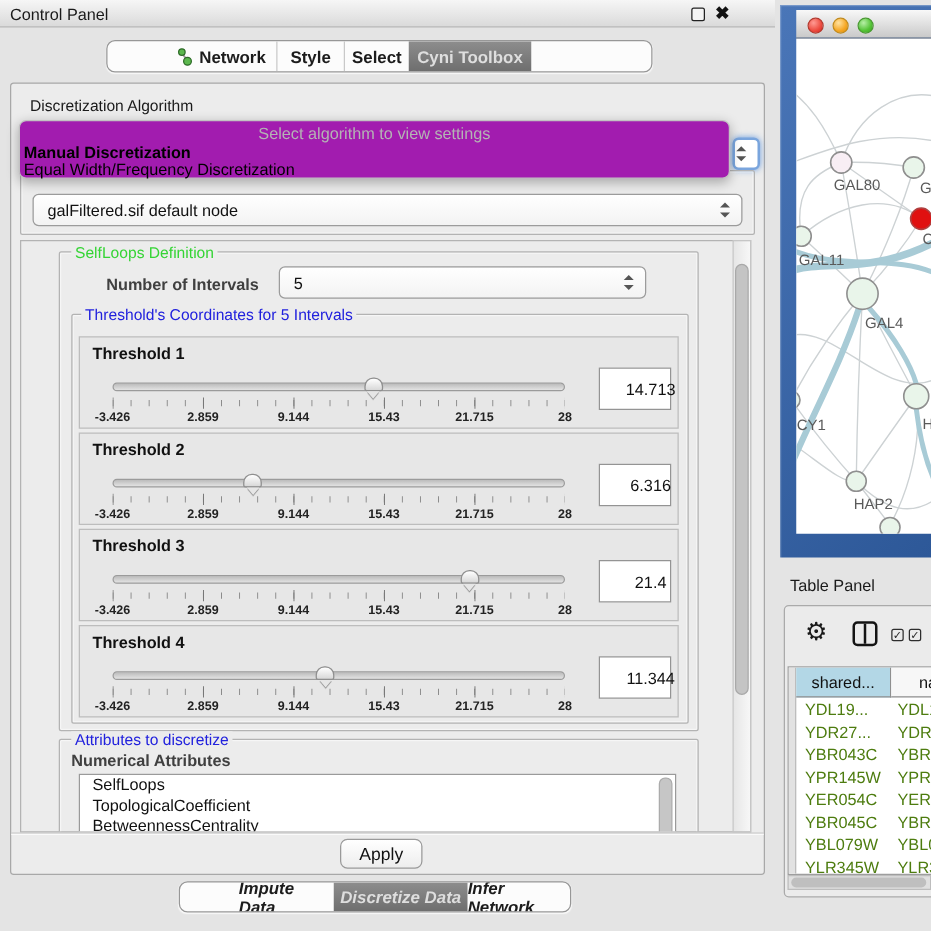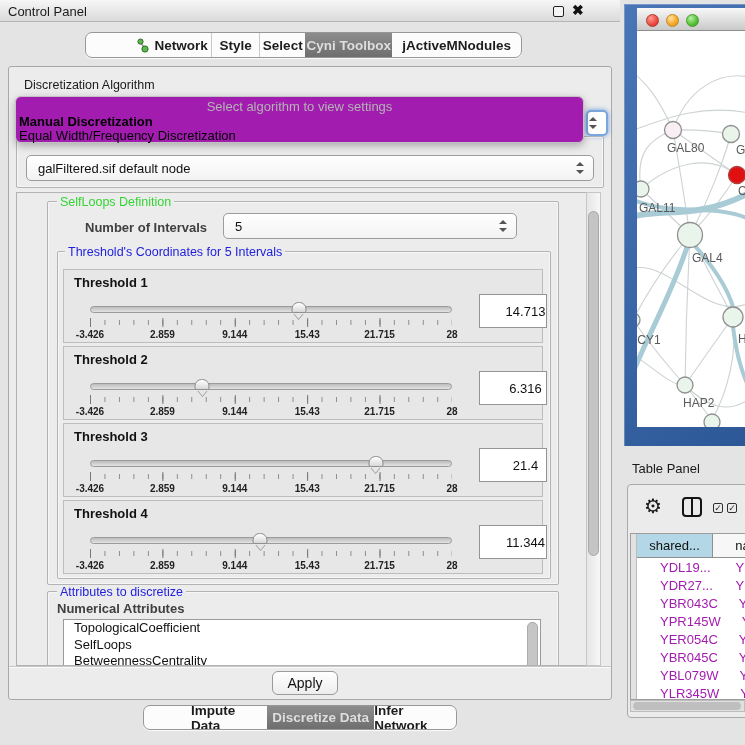--- a/index.html
+++ b/index.html
@@ -16,21 +16,21 @@
 
   
   .seg-control{position:absolute;display:flex;background:#fcfcfc;border:1px solid #979797;
     border-radius:7px;overflow:hidden;box-shadow:0 1px 1px rgba(255,255,255,.8);padding-left:47px;}
   .seg{display:flex;align-items:center;justify-content:center;gap:5px;
     font-size:13.5px;font-weight:bold;color:#1c1c1c;height:100%;cursor:default;}
   .seg + .seg{border-left:1px solid #c9c9c9;}
   .seg-selected{background:linear-gradient(#8d8d8d,#6e6e6e);color:#dedede;border-left:none!important;}
   .seg-selected + .seg{border-left:none;}
   .top-tabs{left:85px;top:32px;width:437px;height:26px;}
-  .bottom-tabs{left:143px;top:705px;width:314px;height:25px;}
+  .bottom-tabs{left:143px;top:705px;width:314px;height:25px;font-style:italic;}
 
   
   .outer-panel{position:absolute;left:8px;top:66px;width:604px;height:634px;
     background:#ececec;border:1px solid #a8a8a8;border-radius:3px;}
 
   .algo-group-title{position:absolute;left:24px;top:78px;font-size:12.5px;color:#1a1a1a;}
   .algo-combo-fragment{position:absolute;left:586px;top:110px;width:22px;height:26px;
     background:#fff;border:2px solid #7aa5dd;border-radius:5px;
     box-shadow:0 0 5px rgba(80,140,220,.85);}
 
@@ -78,21 +78,21 @@
     border-radius:7px 7px 2px 2px;z-index:2;}
   .thumb::after{content:"";position:absolute;left:1.5px;top:10px;
     border-left:5.5px solid transparent;border-right:5.5px solid transparent;
     border-top:6px solid #e6e6e6;filter:drop-shadow(0 1px 0 #8f8f8f);}
   .ticks{position:absolute;left:0;top:16px;width:100%;height:9px;
     background-image:linear-gradient(to right,#777 1px,transparent 1px),
                      linear-gradient(to right,#8a8a8a 1px,transparent 1px);
     background-size:20% 9px,4% 5px;background-position:0 0,0 2px;background-repeat:repeat-x;}
   .tick-labels{position:absolute;left:0;top:27px;width:100%;height:12px;}
   .tick-label{position:absolute;transform:translateX(-50%);font-size:10px;font-weight:bold;color:#222;white-space:nowrap;}
-  .th-value{position:absolute;left:415px;top:24px;width:68px;height:34px;background:#fff;
+  .th-value{position:absolute;left:415px;top:24px;width:58px;height:34px;background:#fff;
     border:1px solid #949494;font-size:13px;display:flex;align-items:center;justify-content:center;padding-left:25px;}
 
   
   .attr-list{position:absolute;left:62px;top:618px;width:478px;height:48px;background:#fff;
     border:1px solid #9a9a9a;overflow:hidden;}
   .attr-item{font-size:13px;color:#111;padding:1px 0 1px 10px;line-height:14.5px;}
   .list-scroll{position:absolute;right:2px;top:2px;width:11px;height:60px;
     background:#c6c6c6;border:1px solid #ababab;border-radius:5px;}
 
   
@@ -123,21 +123,21 @@
   .split-icon::after{content:"";position:absolute;left:7px;top:0;width:2px;height:16px;background:#141414;}
   .cbx{position:absolute;top:503px;width:10px;height:10px;border:1.5px solid #2e2e2e;border-radius:2px;font-size:9px;line-height:9px;text-align:center;color:#2e2e2e;}
   .tbl{position:absolute;left:630px;top:533px;width:130px;height:167px;background:#fff;overflow:hidden;border:1px solid #9e9e9e;}
   .tbl-gutter{position:absolute;left:0;top:0;width:6px;height:100%;background:#e2e2e2;border-right:1px solid #bdbdbd;}
   .tbl-head{position:absolute;left:6px;top:0;display:flex;height:24px;}
   .th-cell{font-size:13px;display:flex;align-items:center;justify-content:center;border-right:1px solid #8f8f8f;border-bottom:1px solid #8f8f8f;}
   .th-c1{width:76px;background:#b3d7e6;}
   .th-c2{width:60px;background:#f7f7f7;}
   .tbl-rows{position:absolute;left:6px;top:24px;width:150px;}
   .tbl-row{display:flex;height:18px;}
-  .td-cell{font-size:13px;color:#a21caf;display:flex;align-items:center;margin-left:16px;}
+  .td-cell{font-size:13px;color:#4d7c0f;display:flex;align-items:center;}
   .td-c1{width:76px;padding-left:7px;}
   .td-c2{width:70px;padding-left:5px;}
   .hscroll{position:absolute;left:630px;top:700px;width:115px;height:12px;background:#e0e0e0;border:1px solid #bdbdbd;}
   .hscroll-thumb{position:absolute;left:2px;top:1px;width:108px;height:8px;background:#bfbfbf;border-radius:4px;}
 
   .green-title{color:#35d435;}
   .blue-title{color:#2121dd;}
   .net-tab-icon{display:inline-flex;}
 </style>
 </head>
@@ -163,23 +163,20 @@
       <span>Network</span>
     </div>
     <div class="seg" style="width:54px">
       <span>Style</span>
     </div>
     <div class="seg" style="width:52px">
       <span>Select</span>
     </div>
     <div class="seg seg-selected" style="width:98px">
       <span>Cyni Toolbox</span>
-    </div>
-    <div class="seg" style="width:145px">
-      <span>jActiveMNodules</span>
     </div>
   </div>
 
   <div class="outer-panel"></div>
 
   <span class="algo-group-title">Discretization Algorithm</span>
   <div class="algo-combo-fragment">
     <span class="spinner"></span>
   </div>
 
@@ -280,22 +277,22 @@
               <span class="tick-label" style="left: 100%;">28</span>
             </div>
         </div>
         <div class="th-value">11.344</div>
       </div>
 
       <div class="group" style="left:46px;top:590px;width:512px;height:110px;"></div>
       <span class="group-title blue-title" style="left:56px;top:584px;">Attributes to discretize</span>
       <span class="bold-label" style="left:56px;top:600px;">Numerical Attributes</span>
       <div class="attr-list">
+        <div class="attr-item">SelfLoops</div>
         <div class="attr-item">TopologicalCoefficient</div>
-        <div class="attr-item">SelfLoops</div>
         <div class="attr-item">BetweennessCentrality</div>
         <div class="list-scroll"></div>
       </div>
 
     </div>
   </div>
 
   <div class="vscroll">
     <div class="vscroll-thumb"></div>
   </div>

